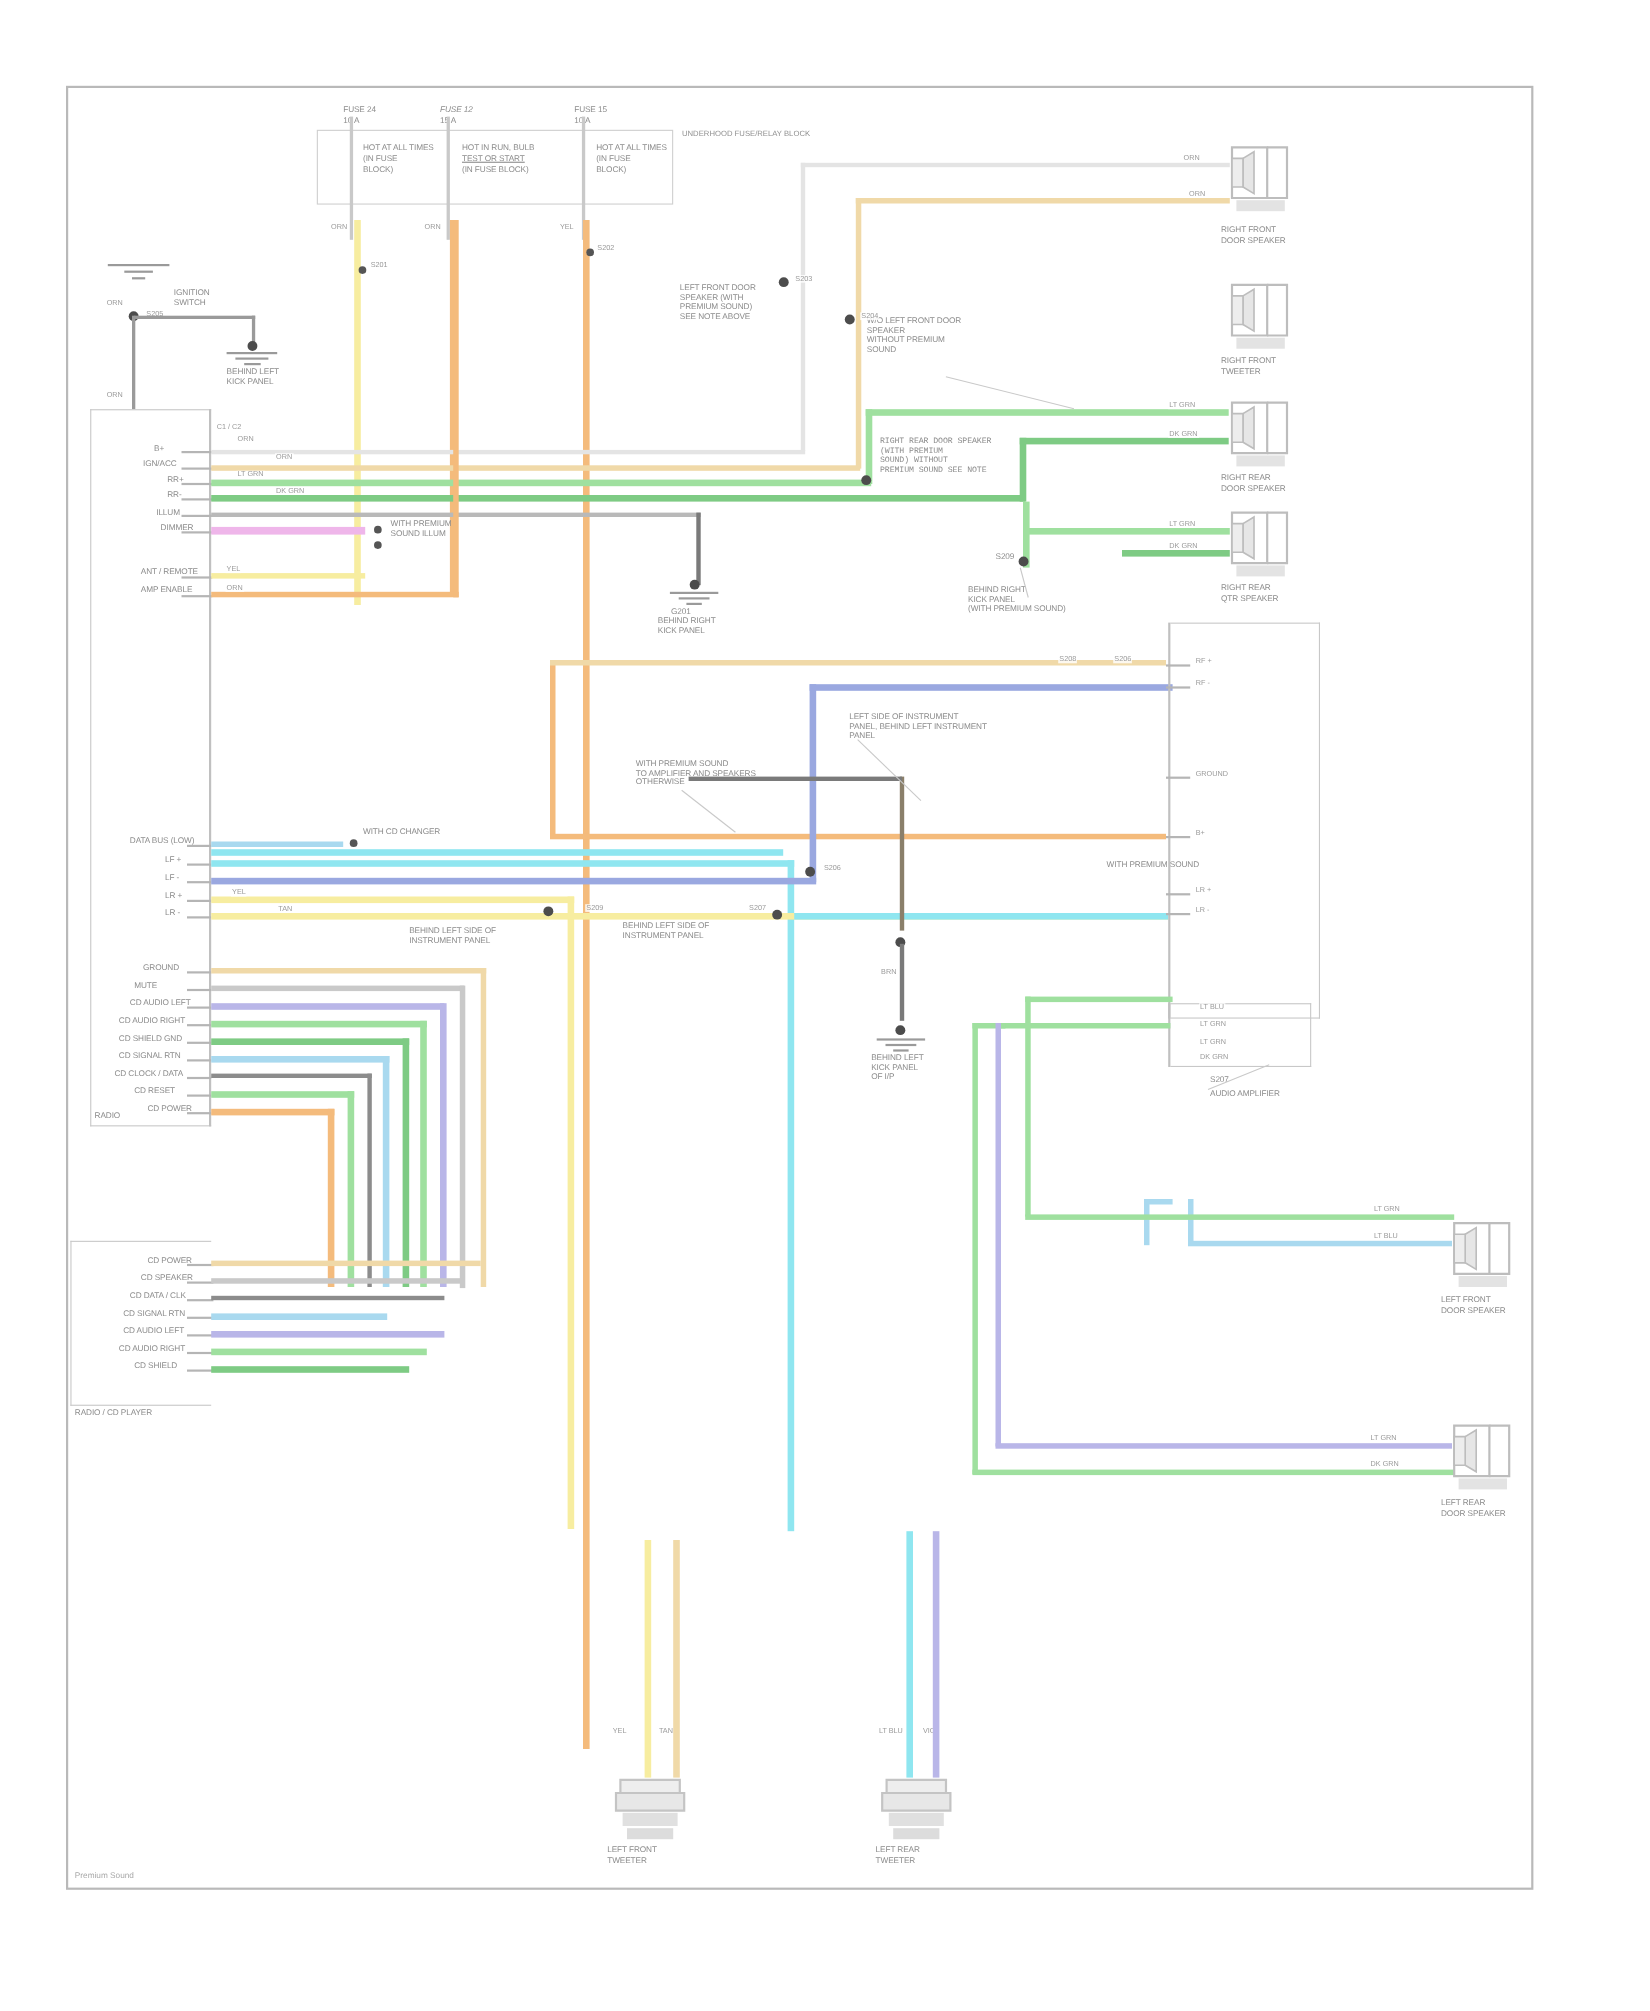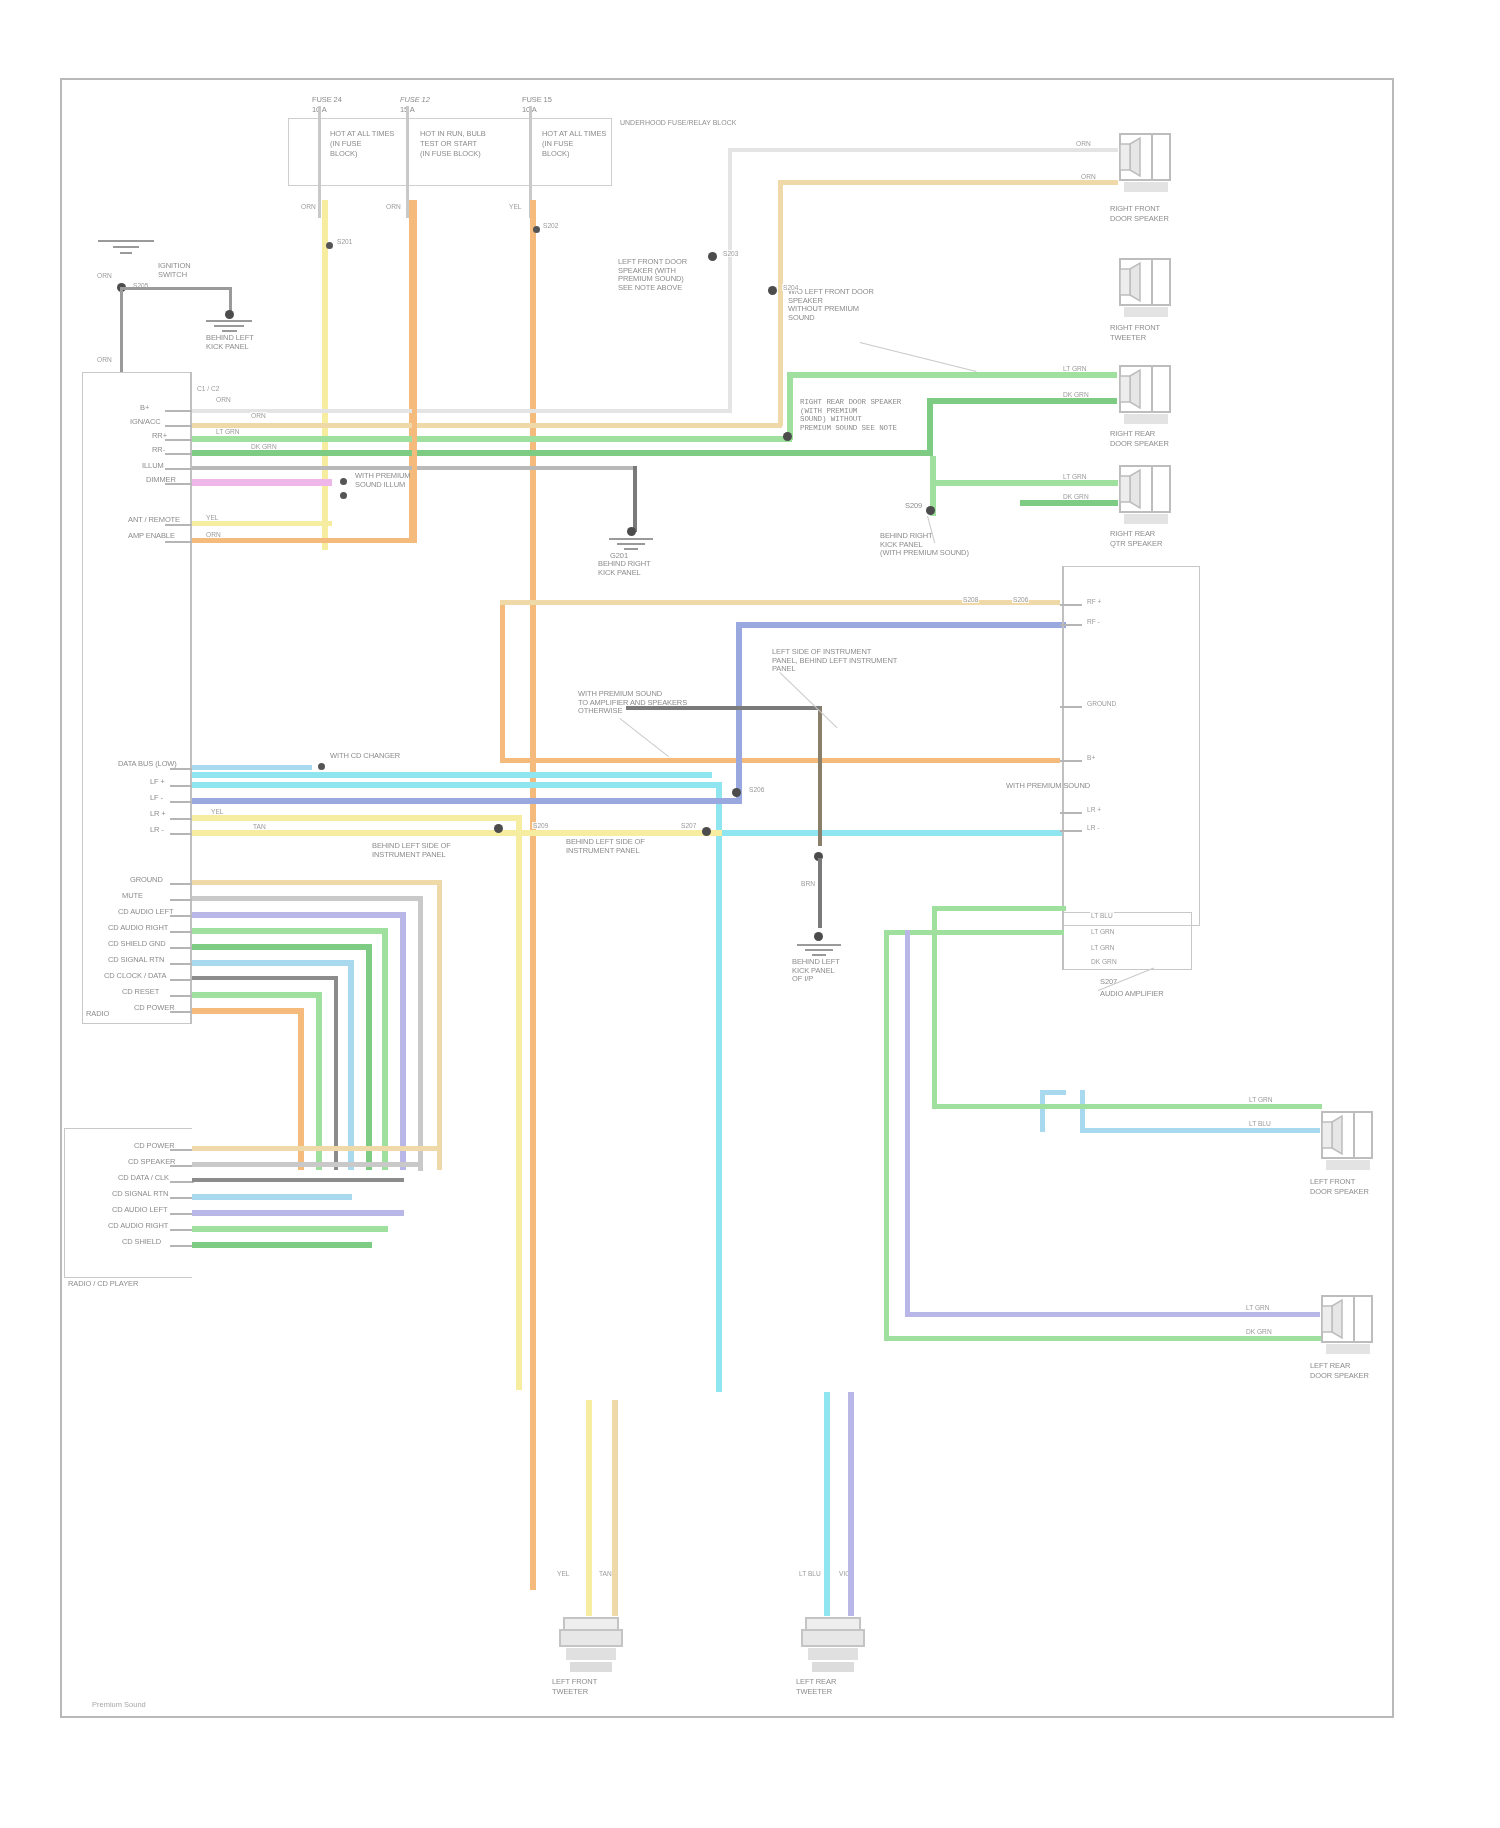--- a/index.html
+++ b/index.html
@@ -13,21 +13,21 @@
   .wlbl{position:absolute;font-size:6.6px;line-height:7.4px;color:#9a9a9a;background:rgba(255,255,255,0.82);padding:0 1px;white-space:nowrap;}
   .box{position:absolute;border:1.6px solid #c3c3c3;box-sizing:border-box;background:transparent;}
   .dot{position:absolute;width:9px;height:9px;border-radius:50%;background:#4c4c4c;}
   .dotS{position:absolute;width:7px;height:7px;border-radius:50%;background:#555;}
   .gnd{position:absolute;}
   .gnd i{display:block;margin:0 auto;background:#9a9a9a;}
   .spk{position:absolute;}
   .leader{position:absolute;background:#c9c9c9;height:1.4px;transform-origin:0 0;}
   .pin{position:absolute;height:1.6px;background:#b5b5b5;}
   .cbox{position:absolute;border:1.6px solid #c8c8c8;box-sizing:border-box;}
-  .footer{position:absolute;font-size:8px;color:#a8a8a8;margin-left:24px;}
+  .footer{position:absolute;font-size:8px;color:#a8a8a8;}
   .title-sm{position:absolute;font-size:7.5px;color:#909090;line-height:9px;white-space:pre;}
 </style>
 </head>
 <body>
 
 <div id="page">
   <div id="frame"></div>
 
   <div class="box" style="left:288px;top:118px;width:324px;height:68px;border-color:#cfcfcf;"></div>
   <div class="title-sm" style="left:620px;top:118px;width:70px;font-size:7px;">UNDERHOOD FUSE/RELAY BLOCK</div>
@@ -37,21 +37,21 @@
   <div class="lbl" style="left:330px;top:130px;">HOT AT ALL TIMES</div>
   <div class="lbl" style="left:330px;top:140px;">(IN FUSE</div>
   <div class="lbl" style="left:330px;top:150px;">BLOCK)</div>
   <div class="wire v" style="left:318px;top:106px;height:112px;background:#c9c9c9;"></div>
   <div class="wire v" style="left:322px;top:200px;height:350px;width:6px;background:#f7eda0;"></div>
   <div class="wlbl" style="left:300px;top:203px;">ORN</div>
 
   <div class="lbl" style="left:400px;top:96px;font-style:italic;">FUSE 12</div>
   <div class="lbl" style="left:400px;top:106px;">15 A</div>
   <div class="lbl" style="left:420px;top:130px;">HOT IN RUN, BULB</div>
-  <div class="lbl" style="left:420px;top:140px;">TEST OR START</div>
+  <div class="lbl" style="left:420px;top:140px;text-decoration:underline;">TEST OR START</div>
   <div class="lbl" style="left:420px;top:150px;">(IN FUSE BLOCK)</div>
   <div class="wire v" style="left:406px;top:106px;height:112px;background:#c9c9c9;"></div>
   <div class="wire v" style="left:409px;top:200px;height:340px;width:6px;background:#f4bb7c;"></div>
   <div class="wlbl" style="left:385px;top:203px;">ORN</div>
 
   <div class="lbl" style="left:522px;top:96px;">FUSE 15</div>
   <div class="lbl" style="left:522px;top:106px;">10 A</div>
   <div class="lbl" style="left:542px;top:130px;">HOT AT ALL TIMES</div>
   <div class="lbl" style="left:542px;top:140px;">(IN FUSE</div>
   <div class="lbl" style="left:542px;top:150px;">BLOCK)</div>

